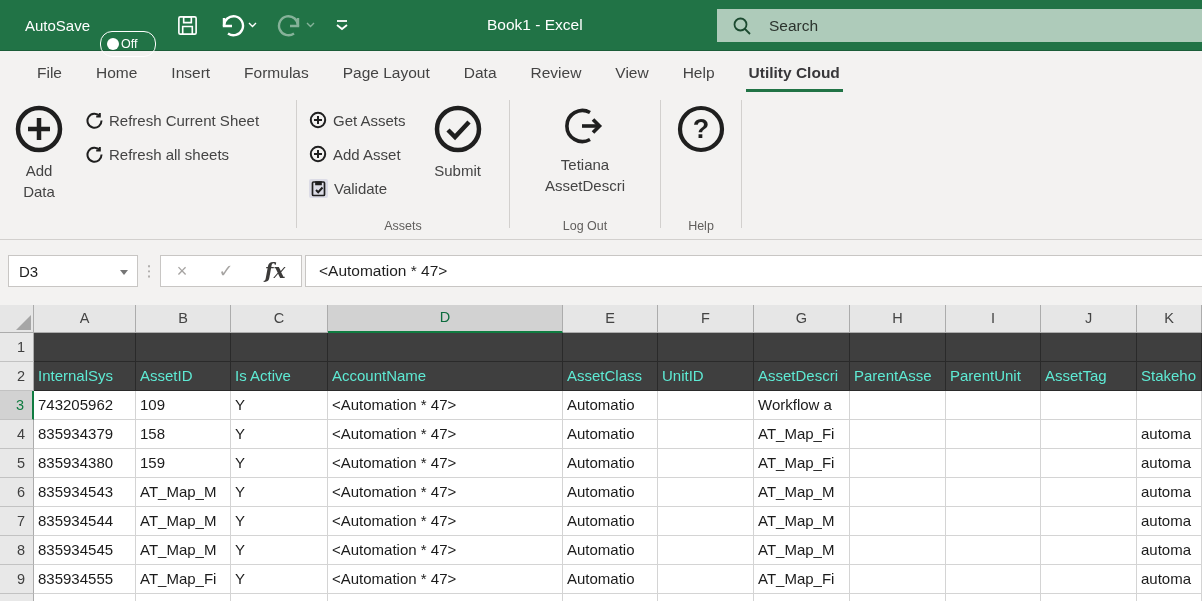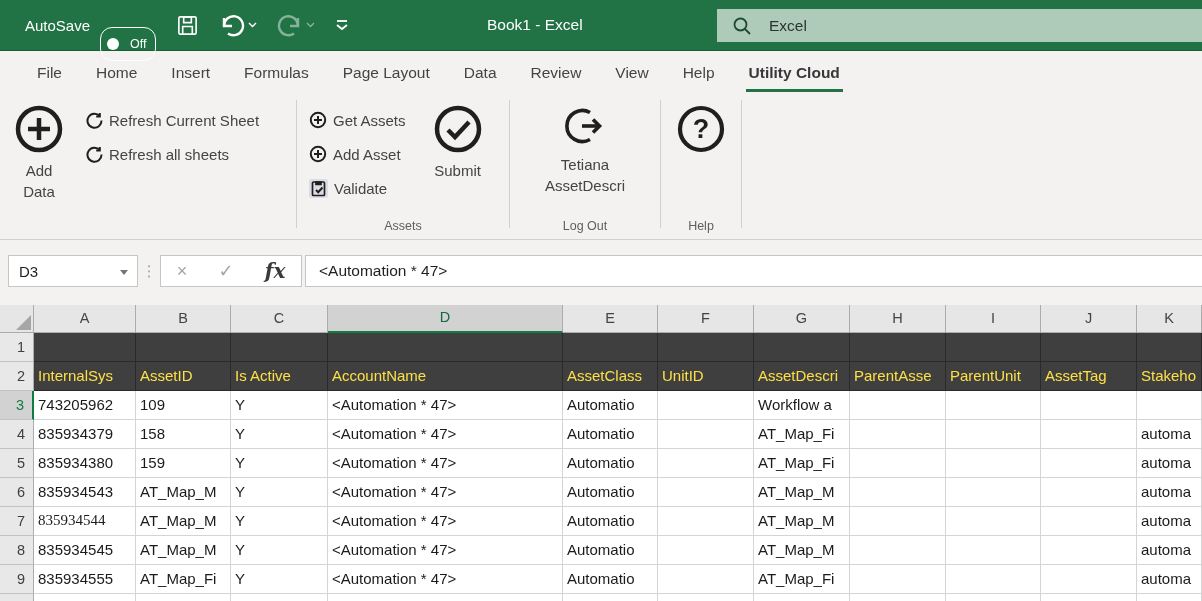--- a/index.html
+++ b/index.html
@@ -3,21 +3,21 @@
 <meta charset="utf-8">
 <style>
   * { margin:0; padding:0; box-sizing:border-box; }
   html,body { width:1202px; height:601px; overflow:hidden; }
   body { font-family:"Liberation Sans", sans-serif; background:#fff; }
   .page { position:relative; width:1202px; height:601px; }
 
   
   .titlebar { height:50px; background:#217346; display:flex; align-items:center; color:#fff; position:relative; }
   .autosave-label { margin-left:25px; font-size:15px; }
-  .autosave-toggle { margin-left:10px; width:56px; height:34px; border:1.5px solid #fff; border-radius:12px; display:flex; align-items:center; padding:0 6px; gap:11px; cursor:pointer;margin-top:38px; }
+  .autosave-toggle { margin-left:10px; width:56px; height:26px; border:1.5px solid #fff; border-radius:12px; display:flex; align-items:center; padding:0 6px; gap:2px; cursor:pointer;margin-top:38px; }
   .autosave-knob { width:12px; height:12px; border-radius:50%; background:#fff; }
   .autosave-state { font-size:12.5px; }
   .qat-btn { margin-left:20px; display:flex; align-items:center; gap:3px; }
   .title-text { position:absolute; left:487px; top:0; height:50px; line-height:50px; font-size:15.5px; }
   .searchbox { position:absolute; left:717px; right:0; top:9px; height:33px; background:#AECBBA; display:flex; align-items:center; }
   .search-label { margin-left:17px; font-size:15.5px; color:#2b332d; }
 
   
   .tabstrip { height:45px; background:#F3F2F1; display:flex; align-items:stretch; padding-left:20px; border-top:1px solid #1a5c38; }
   .tab { font-size:15.5px; color:#444; padding:0 17px; line-height:44px; position:relative; cursor:pointer; white-space:nowrap; }
@@ -58,21 +58,21 @@
   .colhdr-row { display:flex; height:28px; background:#E6E6E6; }
   .corner { width:34px; flex:none; position:relative; border-right:1px solid #ACACAC; border-bottom:1px solid #ACACAC; background:#E6E6E6; }
   .corner::after { content:''; position:absolute; right:2px; bottom:2px; border-left:15px solid transparent; border-bottom:15px solid #A6A6A6; }
   .colhdr { flex:none; border-right:1px solid #ACACAC; border-bottom:1px solid #ACACAC; text-align:center; font-size:14.5px; color:#444; line-height:27px; cursor:pointer; }
   .colhdr.sel { background:#D2D2D2; color:#0C6B3D; border-bottom:2px solid #107C41; line-height:25px; }
   .grow { display:flex; height:29px; background:#fff; }
   .rowhdr { width:34px; flex:none; background:#E8E8E8; border-right:1px solid #ACACAC; border-bottom:1px solid #C2C2C2; text-align:right; padding-right:8px; font-size:14.5px; color:#3f3f3f; line-height:28px; cursor:pointer; }
   .rowhdr.sel { background:#D2D2D2; color:#107C41; border-right:2px solid #107C41; }
   .cell { flex:none; border-right:1px solid #D4D4D4; border-bottom:1px solid #D4D4D4; font-size:15px; color:#1b1b1b; line-height:27px; padding-left:4px; white-space:nowrap; overflow:hidden; cursor:cell; }
   .grow.dark { background:#3F3F3F; }
-  .grow.dark .cell { background:#3F3F3F; color:#fde047; border-right:1px solid #2A2A2A; border-bottom:1px solid #2A2A2A; }
+  .grow.dark .cell { background:#3F3F3F; color:#5eead4; border-right:1px solid #2A2A2A; border-bottom:1px solid #2A2A2A; }
   .grow.partial { height:8px; overflow:hidden; }
 </style>
 </head>
 <body>
 
 <div class="page">
 
   <div class="titlebar">
     <span class="autosave-label">AutoSave</span>
     <span class="autosave-toggle">
@@ -109,21 +109,21 @@
         <path d="M2 2 h10"></path>
           <path d="M2 6 L7 10 L12 6"></path>
       </svg>
     </span>
     <span class="title-text">Book1  -  Excel</span>
     <div class="searchbox">
       <svg width="20" height="20" viewBox="0 0 20 20" fill="none" stroke="#1c4a30" stroke-width="1.8" style="margin-left:15px;">
         <circle cx="8.5" cy="8.5" r="6"></circle>
           <path d="M13 13 L18 18"></path>
       </svg>
-      <span class="search-label">Excel</span>
+      <span class="search-label">Search</span>
     </div>
   </div>
 
   <div class="tabstrip">
       <div class="tab">File</div>
       <div class="tab">Home</div>
       <div class="tab">Insert</div>
       <div class="tab">Formulas</div>
       <div class="tab">Page Layout</div>
       <div class="tab">Data</div>
@@ -344,21 +344,21 @@
           <div class="cell" style="width: 95px;">Automatio</div>
           <div class="cell" style="width: 96px;"></div>
           <div class="cell" style="width: 96px;">AT_Map_M</div>
           <div class="cell" style="width: 96px;"></div>
           <div class="cell" style="width: 95px;"></div>
           <div class="cell" style="width: 96px;"></div>
           <div class="cell" style="width: 65px;">automa</div>
         </div>
         <div class="grow">
           <div class="rowhdr">7</div>
-          <div class="cell" style="width: 102px; font-family: Liberation Serif, serif;">835934544</div>
+          <div class="cell" style="width: 102px;">835934544</div>
           <div class="cell" style="width: 95px;">AT_Map_M</div>
           <div class="cell" style="width: 97px;">Y</div>
           <div class="cell" style="width: 235px;">&lt;Automation * 47&gt;</div>
           <div class="cell" style="width: 95px;">Automatio</div>
           <div class="cell" style="width: 96px;"></div>
           <div class="cell" style="width: 96px;">AT_Map_M</div>
           <div class="cell" style="width: 96px;"></div>
           <div class="cell" style="width: 95px;"></div>
           <div class="cell" style="width: 96px;"></div>
           <div class="cell" style="width: 65px;">automa</div>

